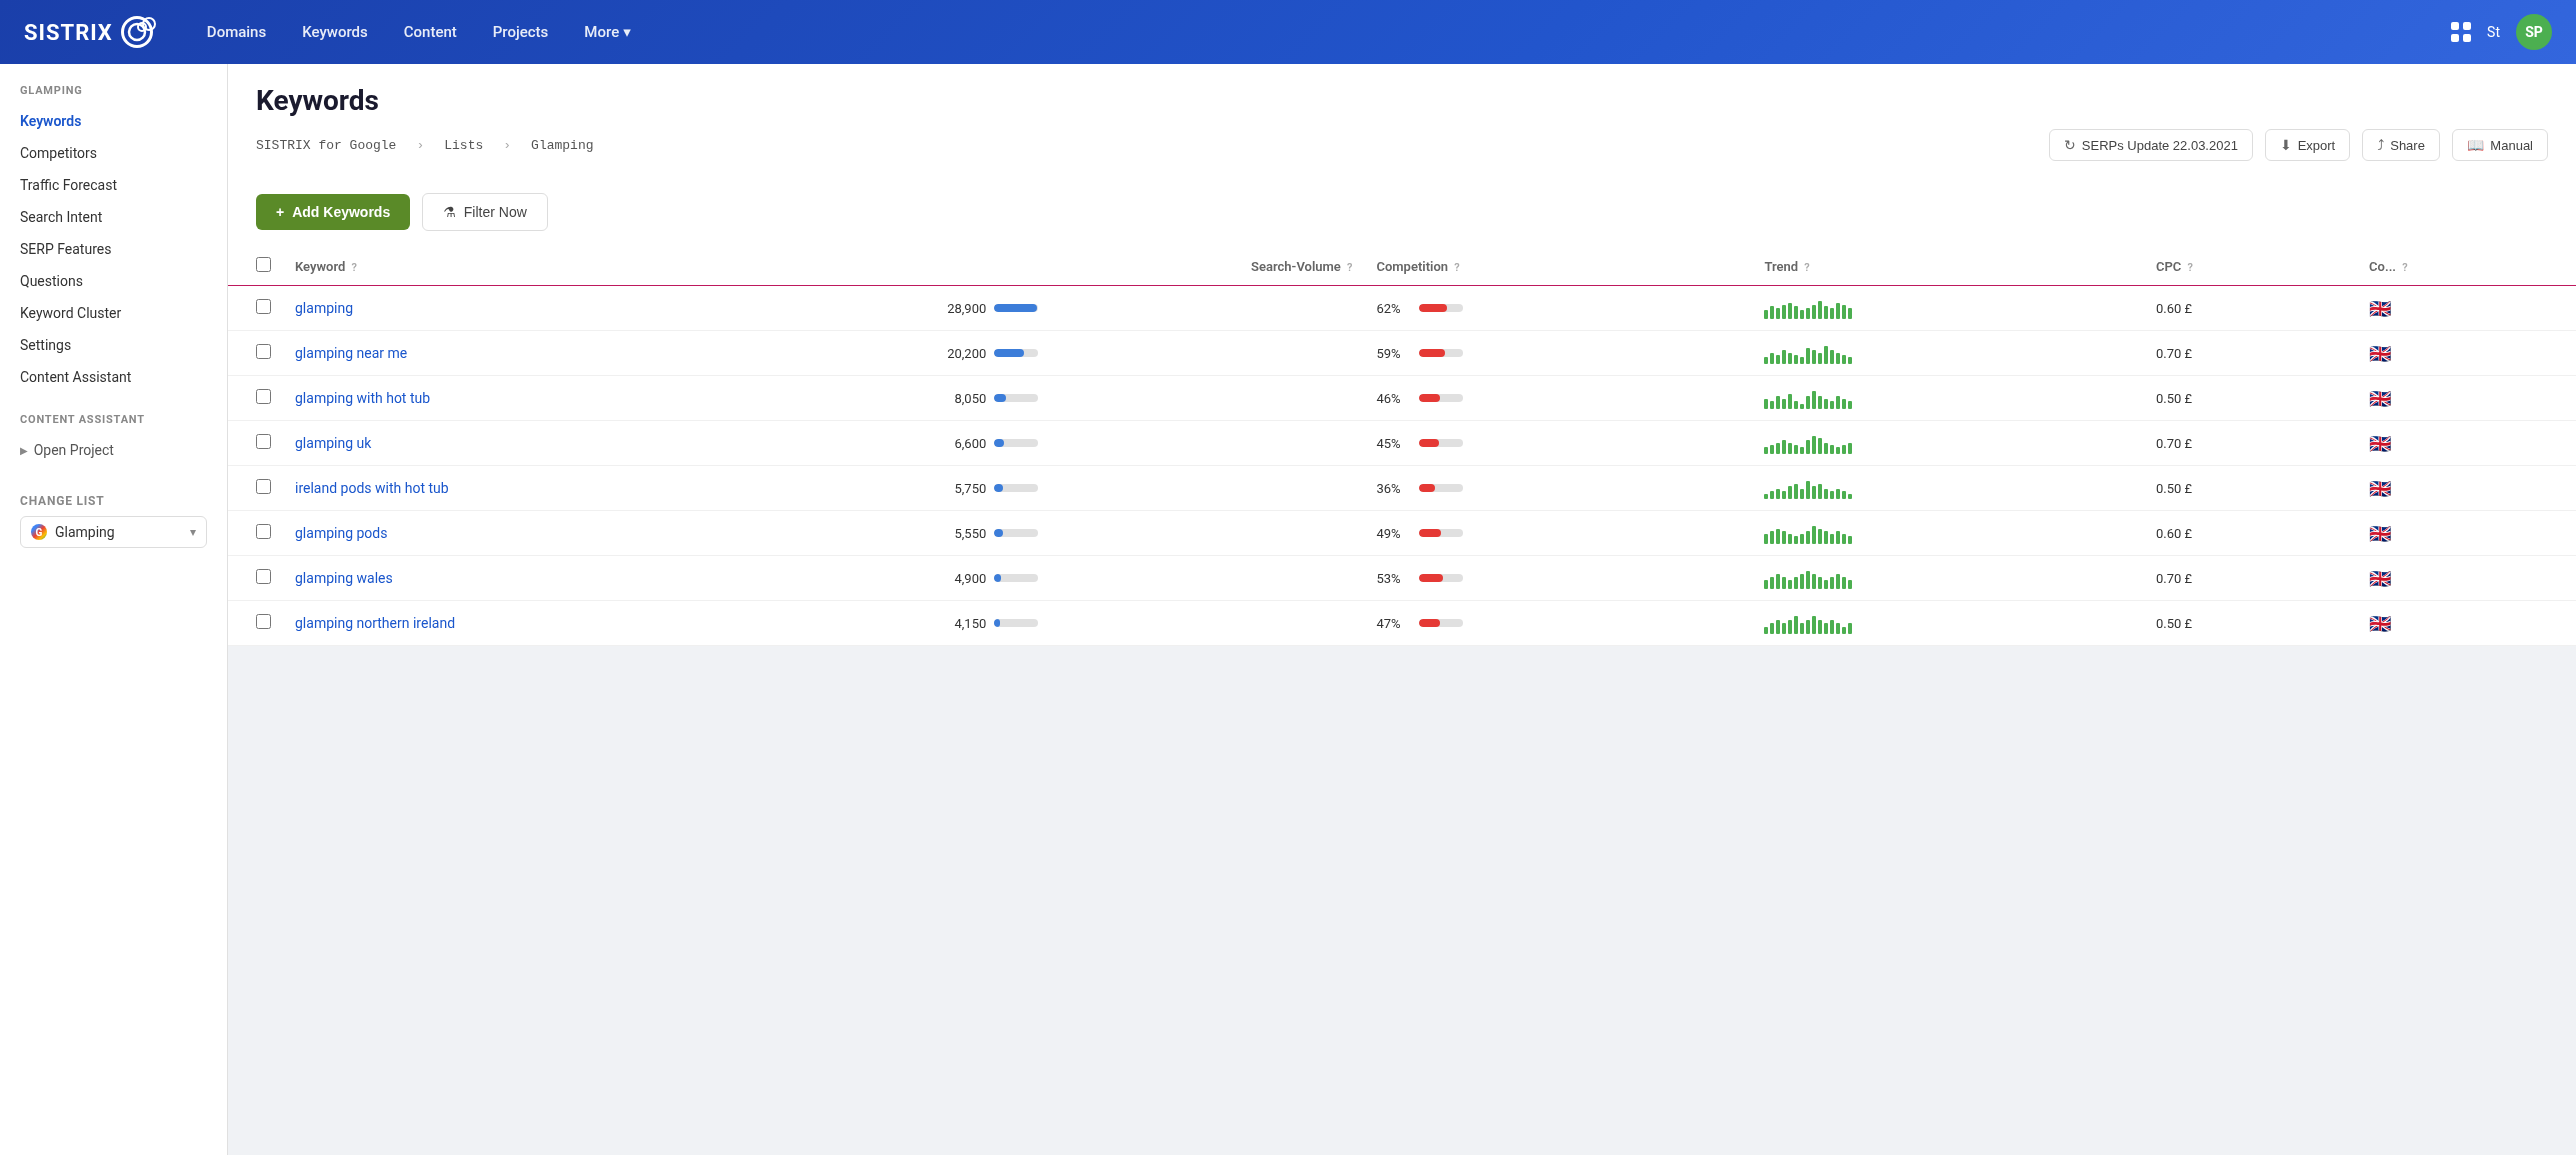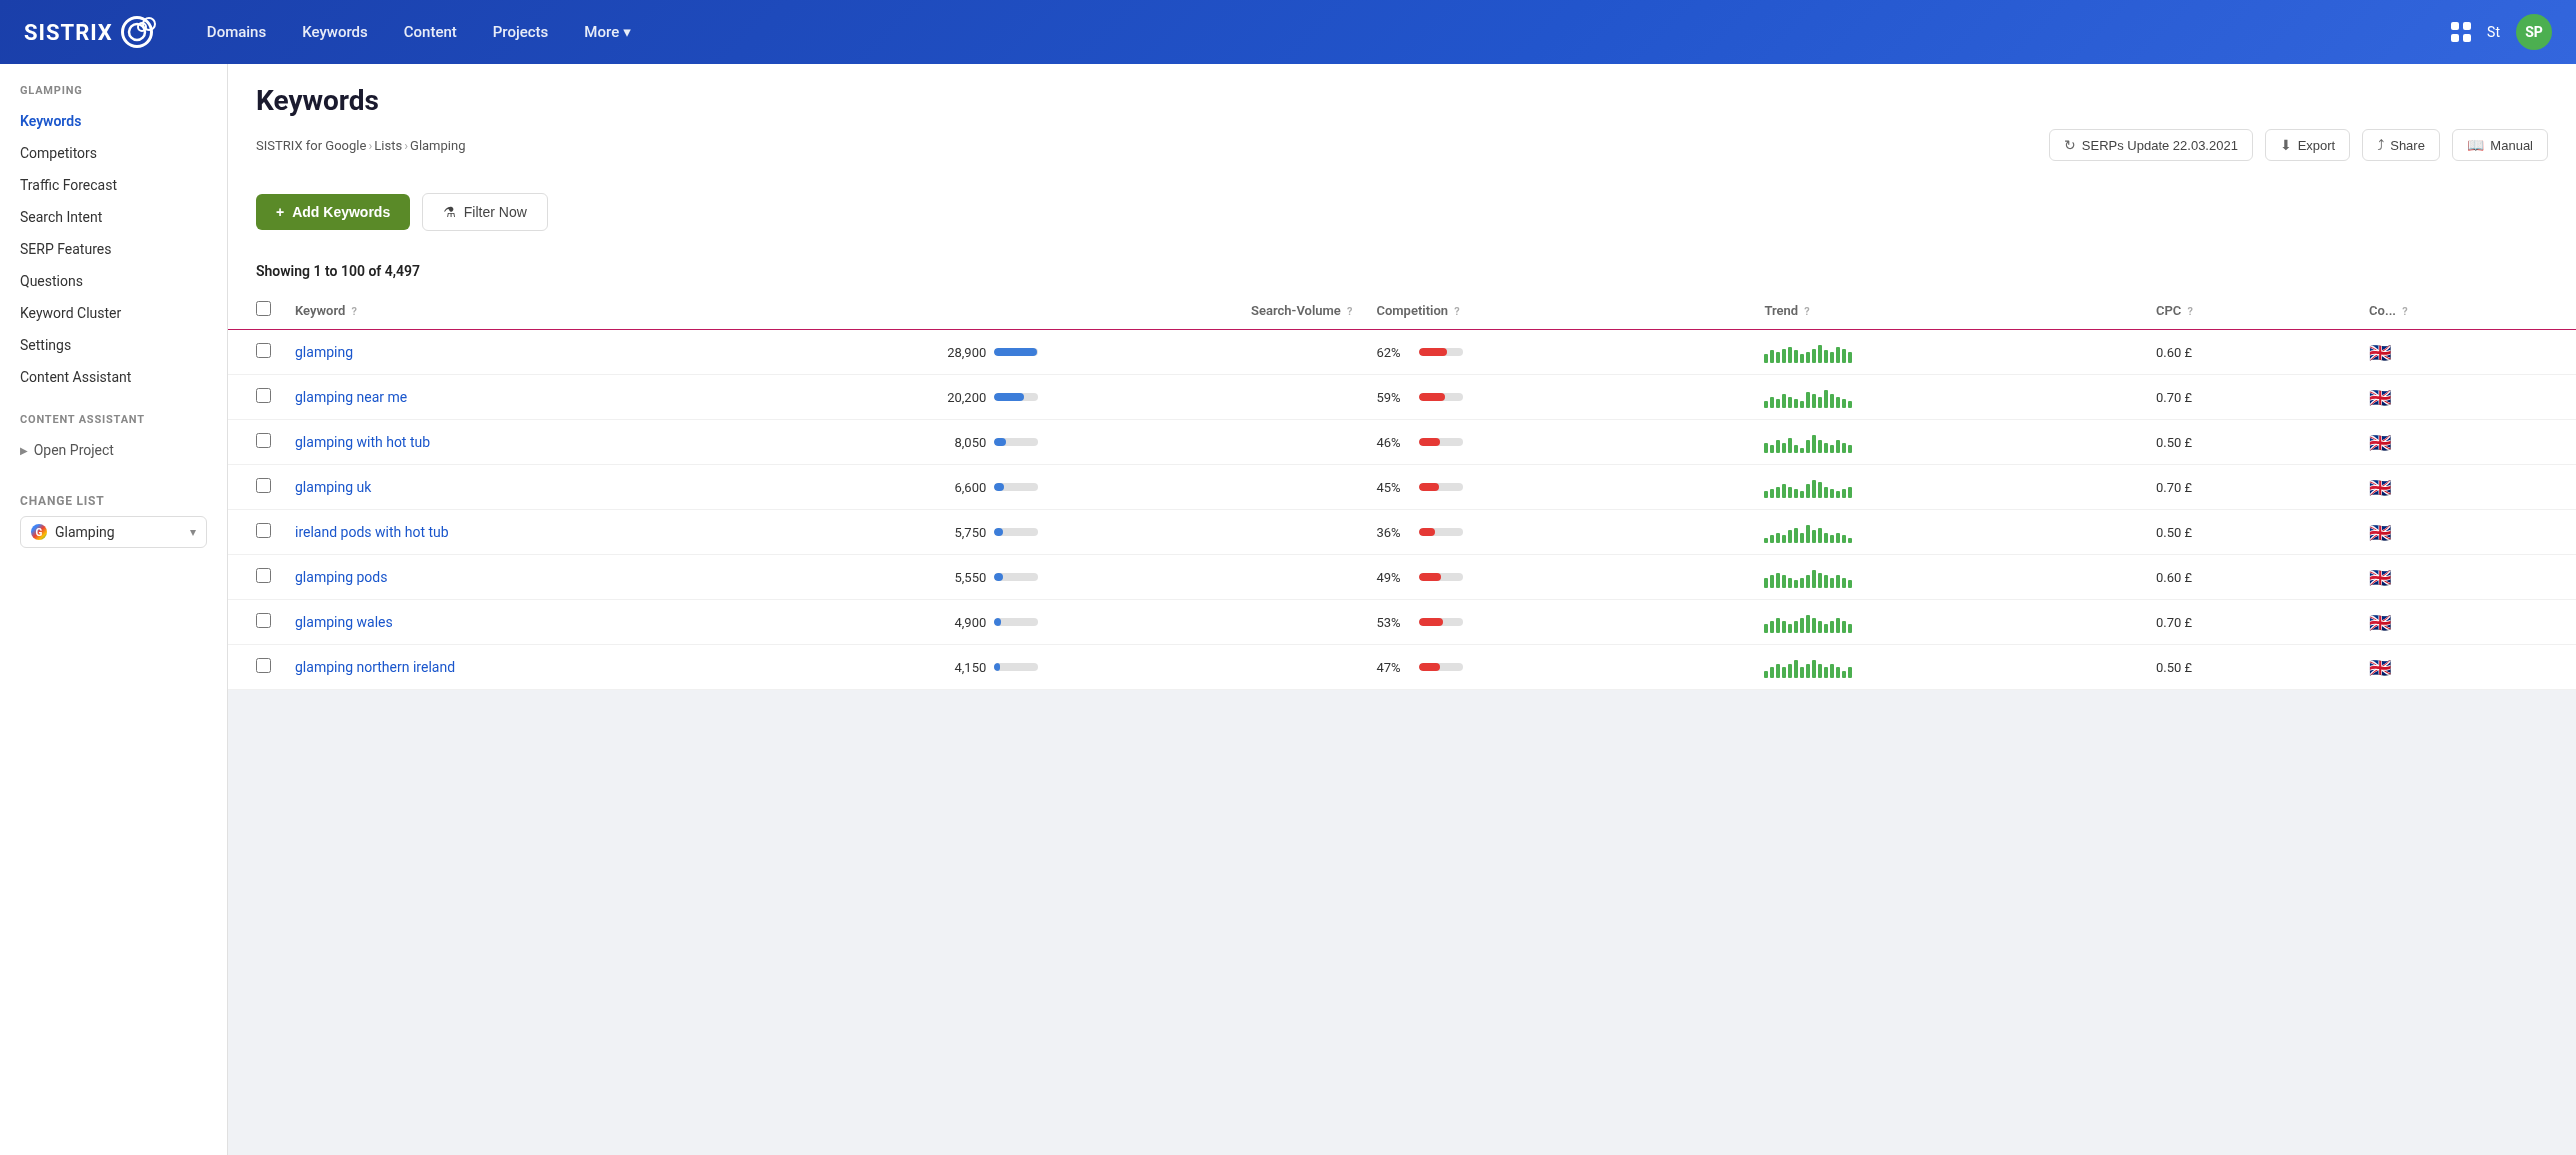--- a/index.html
+++ b/index.html
@@ -133,21 +133,21 @@
     
     .main { flex: 1; overflow-y: auto; background: #f0f2f5; }
 
     
     .page-header { background: white; padding: 20px 28px 0; border-bottom: none; }
     .page-title { font-size: 28px; font-weight: 700; color: #1a1a2e; margin-bottom: 12px; }
     .breadcrumb-bar {
       display: flex; align-items: center; justify-content: space-between;
       padding-bottom: 16px;
     }
-    .breadcrumb { display: flex; align-items: center; gap: 2px; color: #555; font-size: 13px; }
+    .breadcrumb { display: flex; align-items: center; gap: 20px; color: #555; font-size: 13px; font-family: Liberation Mono, monospace; }
     .breadcrumb-sep { color: #aaa; }
     .breadcrumb-link { color: #555; cursor: pointer; }
     .breadcrumb-current { color: #555; }
     .header-actions { display: flex; align-items: center; gap: 12px; }
     .action-btn {
       display: flex; align-items: center; gap: 6px;
       padding: 7px 14px; border: 1px solid #ddd;
       border-radius: 6px; background: white; cursor: pointer;
       font-size: 13px; color: #444;
     }
@@ -331,21 +331,20 @@
         <span>+</span>
         <span>Add Keywords</span>
       </button>
       <button class="filter-btn">
         <span>⚗</span>
         <span>Filter Now</span>
       </button>
     </div>
 
     <div class="table-container">
-      <div class="showing-text">Showing 1 to 100 of 4,497</div>
       <table>
         <thead>
           <tr>
             <th>
               <input type="checkbox" class="checkbox" style="">
             </th>
             <th>
               <span>Keyword</span>
               <span class="help">?</span>
             </th>

